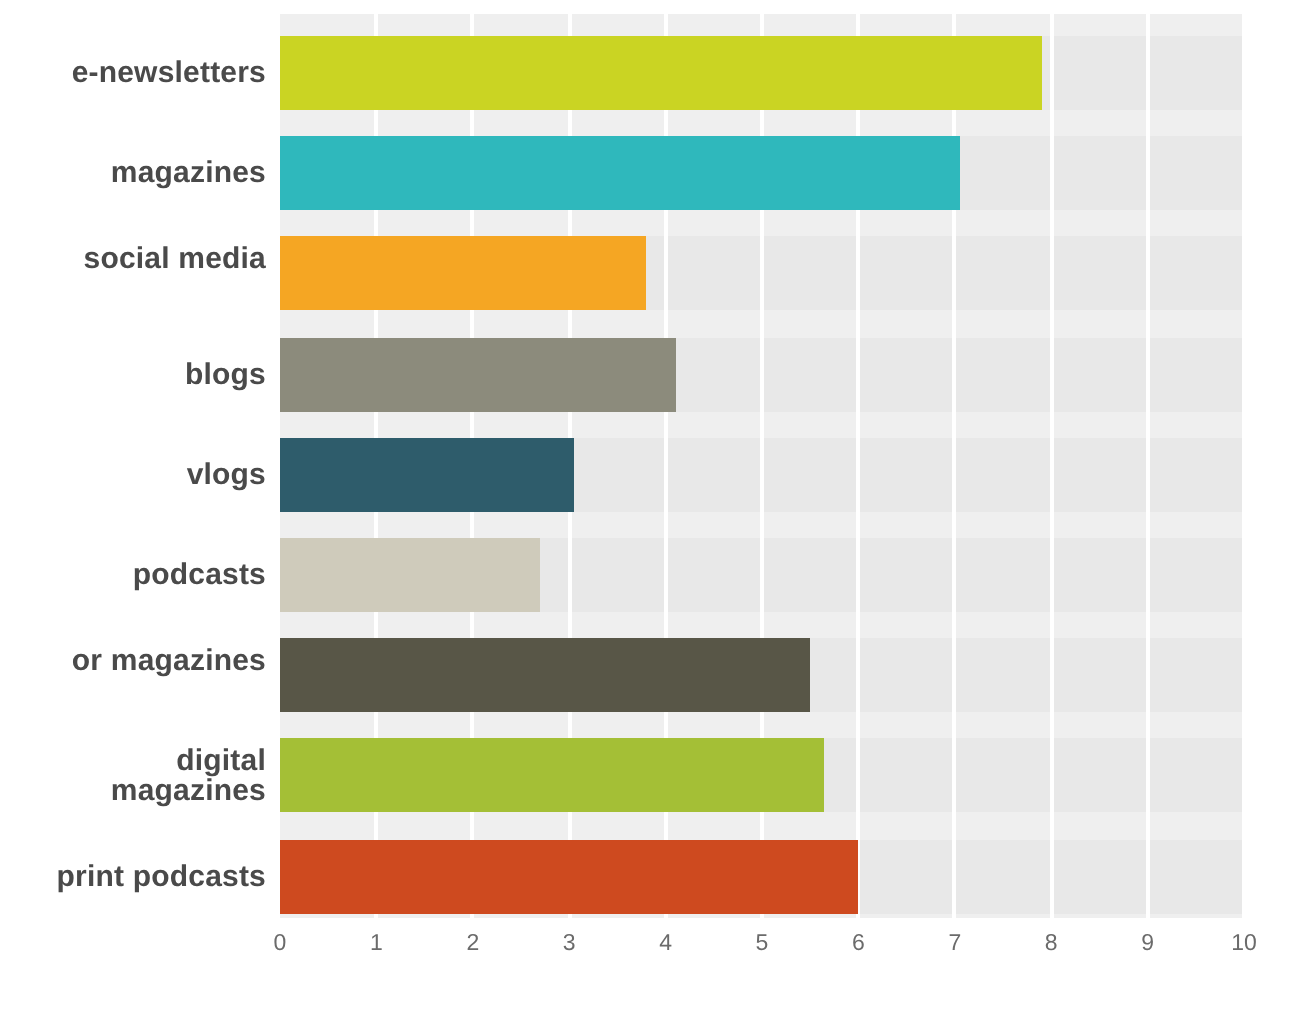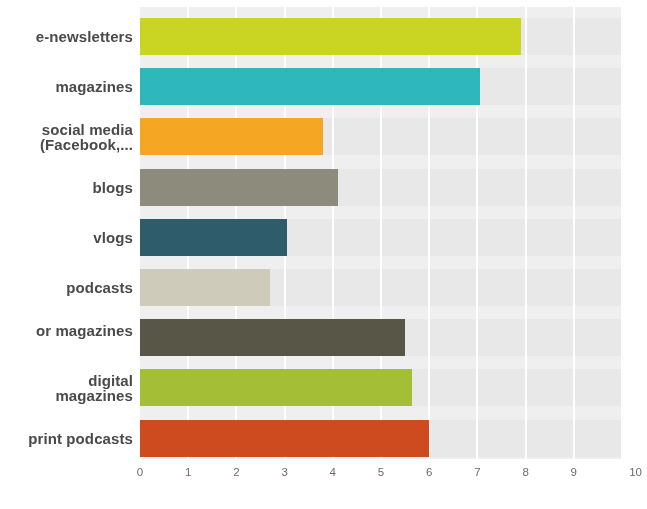--- a/index.html
+++ b/index.html
@@ -94,21 +94,20 @@
 
   <div class="cat-labels">
       <div class="cat-label" style="top: 29px;">
         <div>e-newsletters</div>
       </div>
       <div class="cat-label" style="top: 79.2px;">
         <div>magazines</div>
       </div>
       <div class="cat-label" style="top: 121.9px;">
         <div>social media</div>
-        <div>(Facebook,...</div>
       </div>
       <div class="cat-label" style="top: 179.6px;">
         <div>blogs</div>
       </div>
       <div class="cat-label" style="top: 229.8px;">
         <div>vlogs</div>
       </div>
       <div class="cat-label" style="top: 280px;">
         <div>podcasts</div>
       </div>
@@ -159,16 +158,16 @@
       <div class="xtick" style="left: 0px;">0</div>
       <div class="xtick" style="left: 48.2px;">1</div>
       <div class="xtick" style="left: 96.4px;">2</div>
       <div class="xtick" style="left: 144.6px;">3</div>
       <div class="xtick" style="left: 192.8px;">4</div>
       <div class="xtick" style="left: 241px;">5</div>
       <div class="xtick" style="left: 289.2px;">6</div>
       <div class="xtick" style="left: 337.4px;">7</div>
       <div class="xtick" style="left: 385.6px;">8</div>
       <div class="xtick" style="left: 433.8px;">9</div>
-      <div class="xtick" style="left: 482px; text-align: right;">10</div>
+      <div class="xtick" style="left: 482px;">10</div>
     </div>
 
 </div>
 
 </body></html>

